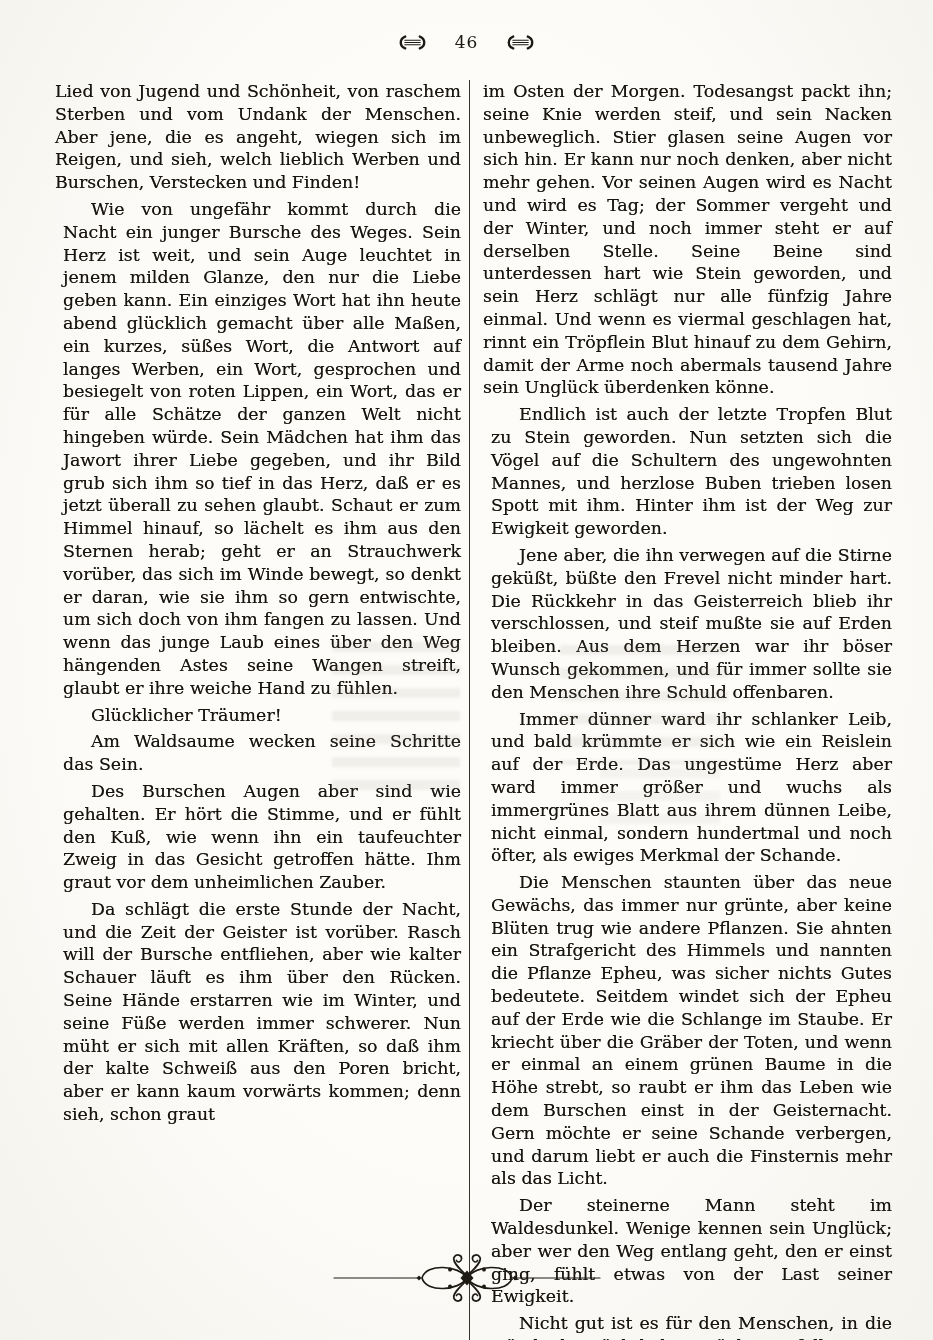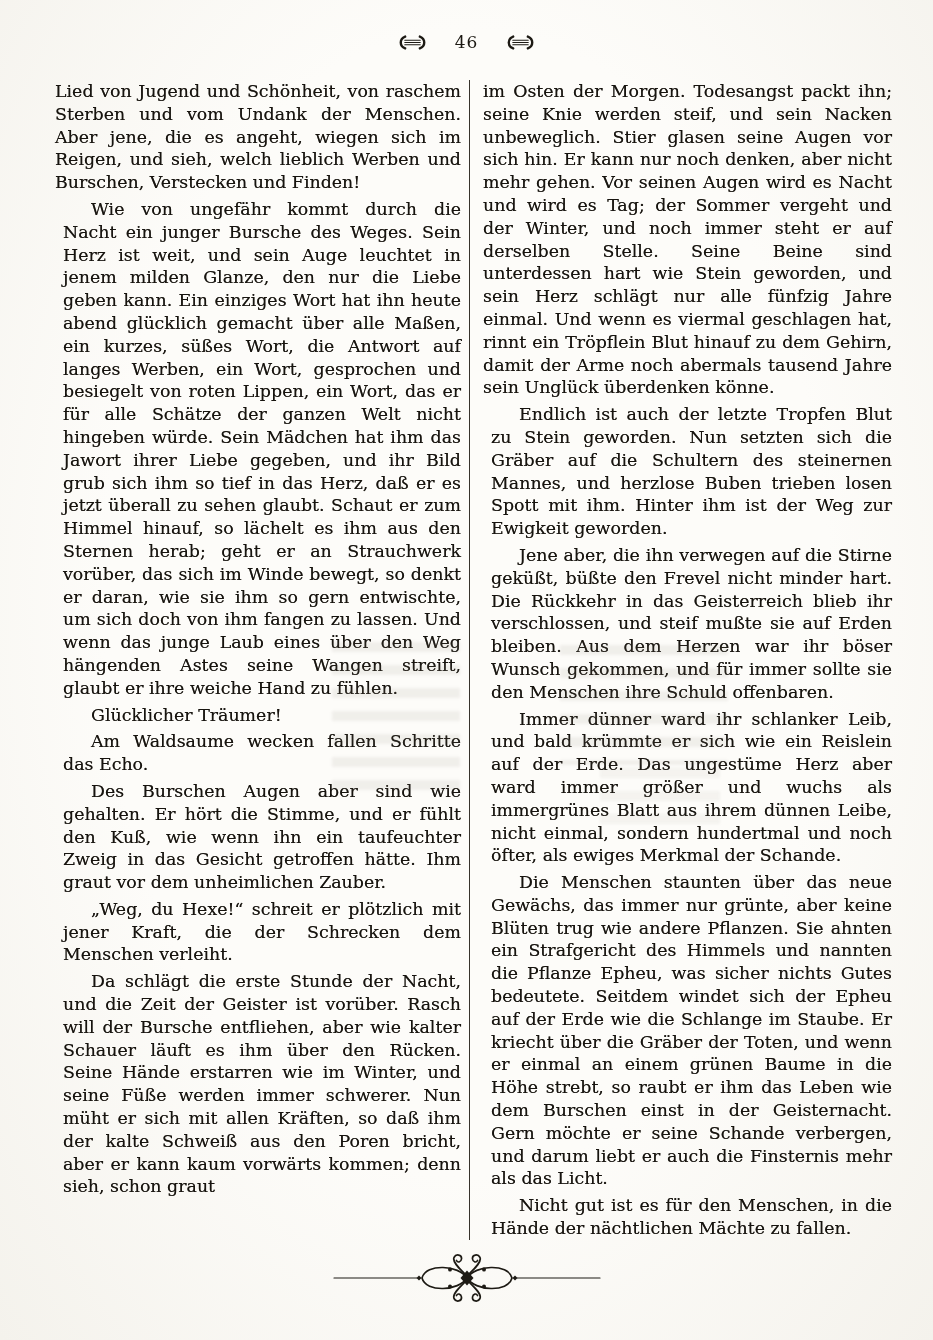--- a/index.html
+++ b/index.html
@@ -65,34 +65,34 @@
         <line x1="8.5" y1="10.4" x2="25.5" y2="10.4" stroke-width="1.1"></line>
       </g>
     </svg>
   </div>
 
   <div class="columns">
     <div class="col col-left">
       <p class="para">Lied von Jugend und Schönheit, von raschem Sterben und vom Undank der Menschen. Aber jene, die es angeht, wiegen sich im Reigen, und sieh, welch lieblich Werben und Burschen, Verstecken und Finden!</p>
       <p class="para indent">Wie von ungefähr kommt durch die Nacht ein junger Bursche des Weges. Sein Herz ist weit, und sein Auge leuchtet in jenem milden Glanze, den nur die Liebe geben kann. Ein einziges Wort hat ihn heute abend glücklich gemacht über alle Maßen, ein kurzes, süßes Wort, die Antwort auf langes Werben, ein Wort, gesprochen und besiegelt von roten Lippen, ein Wort, das er für alle Schätze der ganzen Welt nicht hingeben würde. Sein Mädchen hat ihm das Jawort ihrer Liebe gegeben, und ihr Bild grub sich ihm so tief in das Herz, daß er es jetzt überall zu sehen glaubt. Schaut er zum Himmel hinauf, so lächelt es ihm aus den Sternen herab; geht er an Strauchwerk vorüber, das sich im Winde bewegt, so denkt er daran, wie sie ihm so gern entwischte, um sich doch von ihm fangen zu lassen. Und wenn das junge Laub eines über den Weg hängenden Astes seine Wangen streift, glaubt er ihre weiche Hand zu fühlen.</p>
       <p class="para indent">Glücklicher Träumer!</p>
-      <p class="para indent">Am Waldsaume wecken fallen Schritte das Echo.</p>
+      <p class="para indent">Am Waldsaume wecken seine Schritte das Sein.</p>
       <p class="para indent">Des Burschen Augen aber sind wie gehalten. Er hört die Stimme, und er fühlt den Kuß, wie wenn ihn ein taufeuchter Zweig in das Gesicht getroffen hätte. Ihm graut vor dem unheimlichen Zauber.</p>
-      <p class="para indent">„Weg, du Hexe!“ schreit er plötzlich mit jener Kraft, die der Schrecken dem Menschen verleiht.</p>
       <p class="para indent">Da schlägt die erste Stunde der Nacht, und die Zeit der Geister ist vorüber. Rasch will der Bursche entfliehen, aber wie kalter Schauer läuft es ihm über den Rücken. Seine Hände erstarren wie im Winter, und seine Füße werden immer schwerer. Nun müht er sich mit allen Kräften, so daß ihm der kalte Schweiß aus den Poren bricht, aber er kann kaum vorwärts kommen; denn sieh, schon graut</p>
     </div>
 
     <div class="divider"></div>
 
     <div class="col col-right">
       <p class="para">im Osten der Morgen. Todesangst packt ihn; seine Knie werden steif, und sein Nacken unbeweglich. Stier glasen seine Augen vor sich hin. Er kann nur noch denken, aber nicht mehr gehen. Vor seinen Augen wird es Nacht und wird es Tag; der Sommer vergeht und der Winter, und noch immer steht er auf derselben Stelle. Seine Beine sind unterdessen hart wie Stein geworden, und sein Herz schlägt nur alle fünfzig Jahre einmal. Und wenn es viermal geschlagen hat, rinnt ein Tröpflein Blut hinauf zu dem Gehirn, damit der Arme noch abermals tausend Jahre sein Unglück überdenken könne.</p>
-      <p class="para indent">Endlich ist auch der letzte Tropfen Blut zu Stein geworden. Nun setzten sich die Gräber auf die Schultern des steinernen Mannes, und herzlose Buben trieben losen Spott mit ihm. Hinter ihm ist der Weg zur Ewigkeit geworden.</p>
+      <p class="para indent">Endlich ist auch der letzte Tropfen Blut zu Stein geworden. Nun setzten sich die Vögel auf die Schultern des ungewohnten Mannes, und herzlose Buben trieben losen Spott mit ihm. Hinter ihm ist der Weg zur Ewigkeit geworden.</p>
       <p class="para indent">Jene aber, die ihn verwegen auf die Stirne geküßt, büßte den Frevel nicht minder hart. Die Rückkehr in das Geisterreich blieb ihr verschlossen, und steif mußte sie auf Erden bleiben. Aus dem Herzen war ihr böser Wunsch gekommen, und für immer sollte sie den Menschen ihre Schuld offenbaren.</p>
       <p class="para indent">Immer dünner ward ihr schlanker Leib, und bald krümmte er sich wie ein Reislein auf der Erde. Das ungestüme Herz aber ward immer größer und wuchs als immergrünes Blatt aus ihrem dünnen Leibe, nicht einmal, sondern hundertmal und noch öfter, als ewiges Merkmal der Schande.</p>
       <p class="para indent">Die Menschen staunten über das neue Gewächs, das immer nur grünte, aber keine Blüten trug wie andere Pflanzen. Sie ahnten ein Strafgericht des Himmels und nannten die Pflanze Epheu, was sicher nichts Gutes bedeutete. Seitdem windet sich der Epheu auf der Erde wie die Schlange im Staube. Er kriecht über die Gräber der Toten, und wenn er einmal an einem grünen Baume in die Höhe strebt, so raubt er ihm das Leben wie dem Burschen einst in der Geisternacht. Gern möchte er seine Schande verbergen, und darum liebt er auch die Finsternis mehr als das Licht.</p>
+      <p class="para indent">Der steinerne Mann steht im Waldesdunkel. Wenige kennen sein Unglück; aber wer den Weg entlang geht, den er einst ging, fühlt etwas von der Last seiner Ewigkeit.</p>
       <p class="para indent">Nicht gut ist es für den Menschen, in die Hände der nächtlichen Mächte zu fallen.</p>
     </div>
   </div>
 
   <div class="smudge smudge-1"></div>
   <div class="smudge smudge-2"></div>
   <div class="smudge smudge-3"></div>
 
   <svg class="tailpiece" viewBox="0 0 270 52">
     <g stroke="#1d1a14" fill="none" stroke-width="1.7" stroke-linecap="round">

